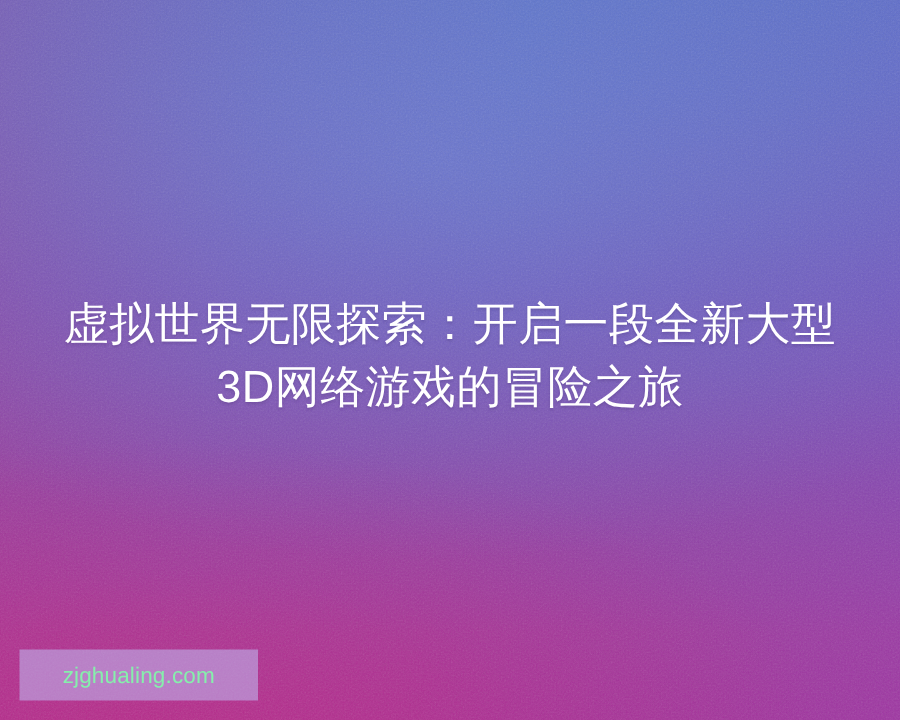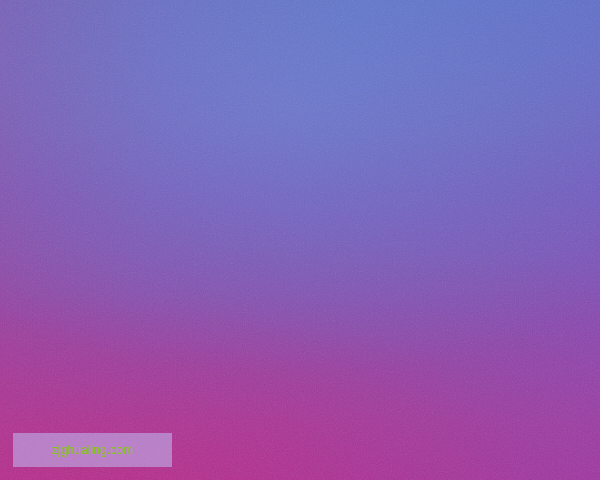--- a/index.html
+++ b/index.html
@@ -103,23 +103,23 @@
     top: 433px;
     width: 159px;
     height: 34px;
     background: rgba(190, 185, 240, 0.56);
     display: flex;
     align-items: center;
     justify-content: center;
     box-sizing: border-box;
   }
   .watermark-text {
-    font-size: 12px;
+    font-size: 15px;
     line-height: 1;
-    color: #84cc16;
+    color: #86efac;
     letter-spacing: 0.1px;
     white-space: nowrap;
   }
 </style>
 </head>
 <body>
 
 <div id="stage">
 
   <div class="bg-base"></div>
@@ -130,18 +130,21 @@
   <div class="bg-noise">
     <svg xmlns="http://www.w3.org/2000/svg" width="600" height="480" preserveAspectRatio="none">
       <filter id="grain">
         <feTurbulence type="fractalNoise" baseFrequency="0.9" numOctaves="3" stitchTiles="stitch"></feTurbulence>
         <feColorMatrix type="saturate" values="0"></feColorMatrix>
       </filter>
       <rect width="600" height="480" filter="url(#grain)"></rect>
     </svg>
   </div>
 
+  <div class="title-wrap">
+    <h1 class="title">虚拟世界无限探索：开启一段全新大型3D网络游戏的冒险之旅</h1>
+  </div>
 
   <div class="watermark">
     <span class="watermark-text">zjghualing.com</span>
   </div>
 
 </div>
 
 </body></html>

